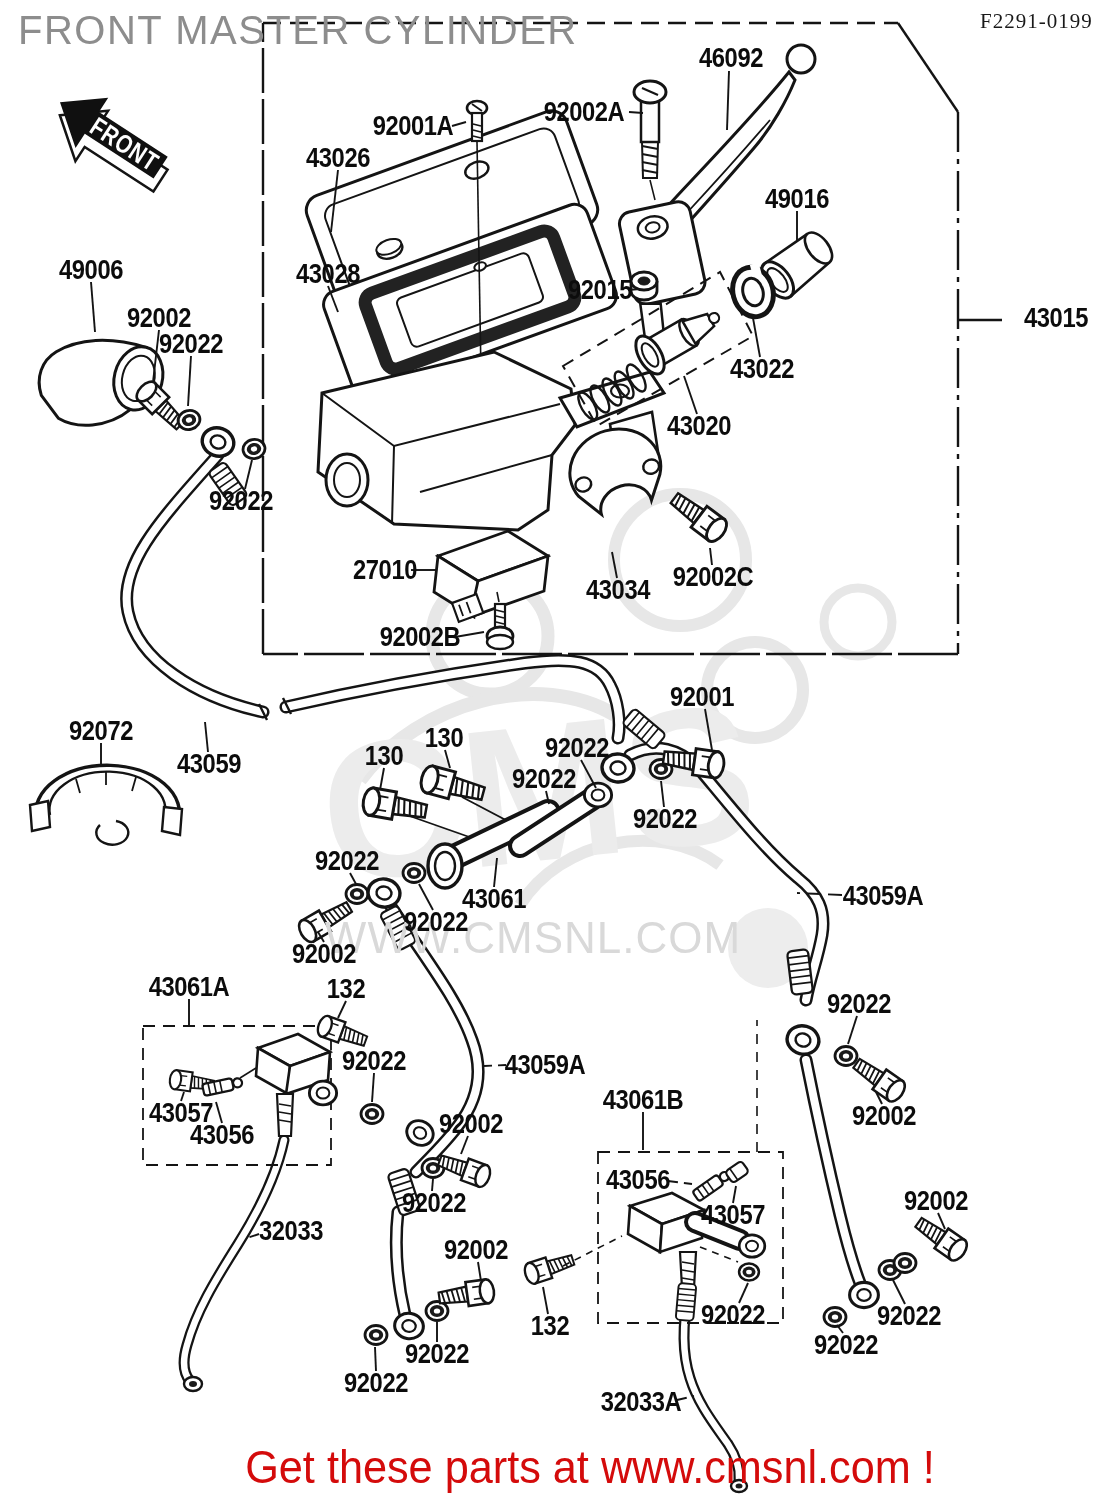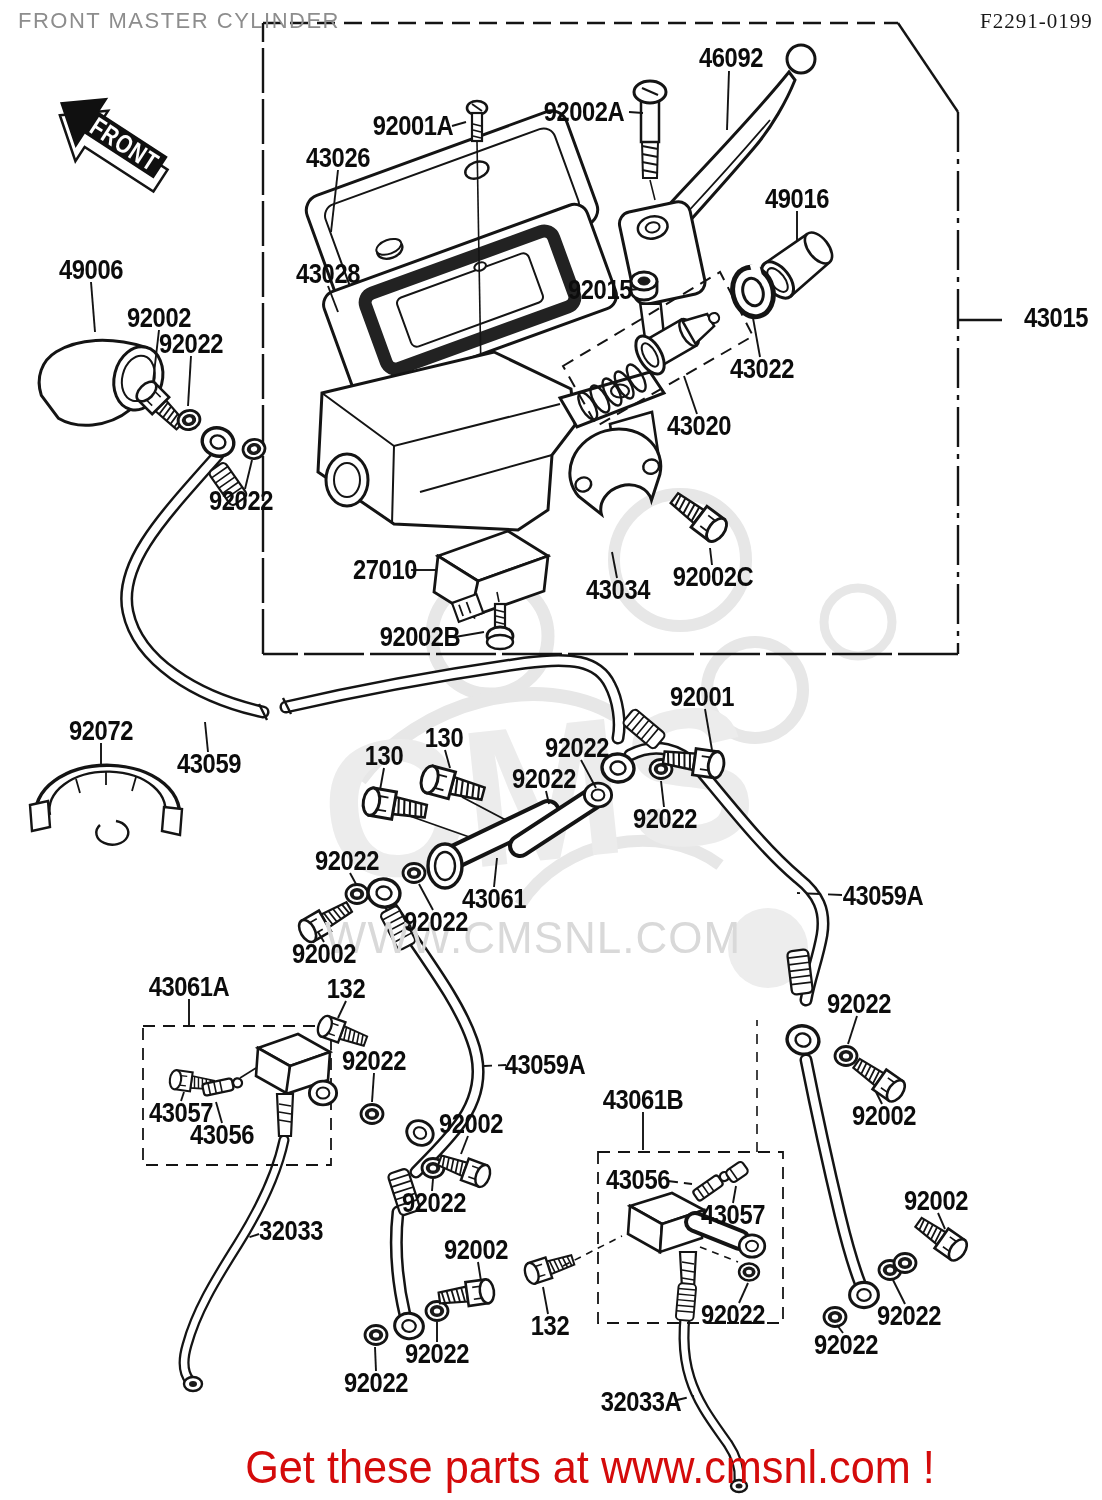--- a/index.html
+++ b/index.html
@@ -1,19 +1,19 @@
 <!DOCTYPE html>
 <html style="--banner_red: #d40b0b; --title_gray: #8d8d8d; --watermark_gray: #d9d9d9; --line_black: #141414;"><head>
 <meta charset="utf-8">
 <style>
   html,body{margin:0;padding:0;background:#fff;}
   .stage{position:relative;width:1102px;height:1500px;background:#fff;overflow:hidden;
          font-family:"Liberation Sans",sans-serif;}
   .stage svg{position:absolute;left:0;top:0;}
-  .title{position:absolute;left:18px;top:8px;font-size:22px;color:var(--title_gray,#8d8d8d);
+  .title{position:absolute;left:18px;top:8px;font-size:40px;color:var(--title_gray,#8d8d8d);
          letter-spacing:1.5px;white-space:nowrap;}
   .figcode{position:absolute;left:980px;top:9px;font-family:"Liberation Serif",serif;
          font-size:21px;color:#191919;letter-spacing:1px;white-space:nowrap;}
   .banner{position:absolute;left:590px;top:1467px;transform:translate(-50%,-50%) scaleX(.94);
          font-size:46px;color:var(--banner_red,#d40b0b);white-space:nowrap;}
   .plabel{position:absolute;font-weight:bold;font-size:27px;color:#0c0c0c;
          transform:translate(-50%,-50%) scaleX(.88);letter-spacing:-.5px;white-space:nowrap;}
   .wm-site{position:absolute;left:533px;top:938px;transform:translate(-50%,-50%);
          font-weight:normal;font-size:44px;color:var(--watermark_gray,#d9d9d9);
          letter-spacing:1px;white-space:nowrap;z-index:0;}

